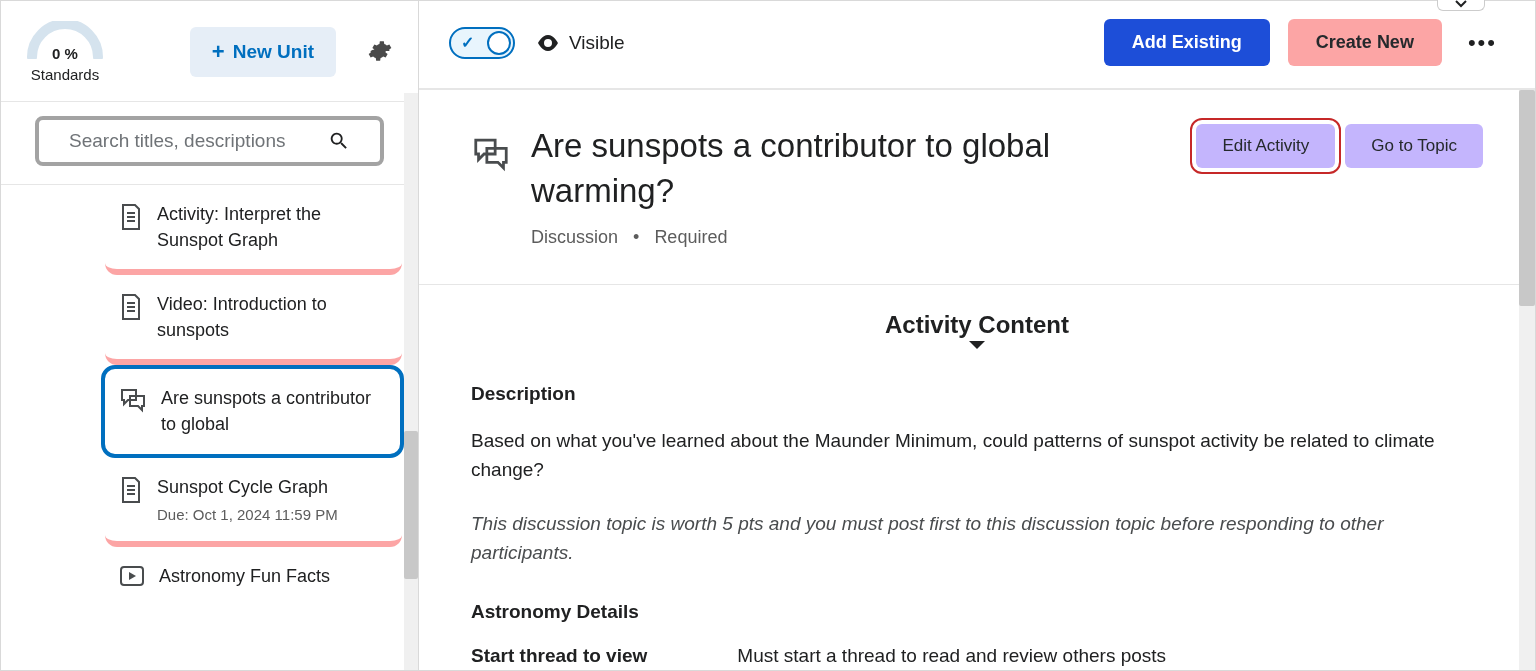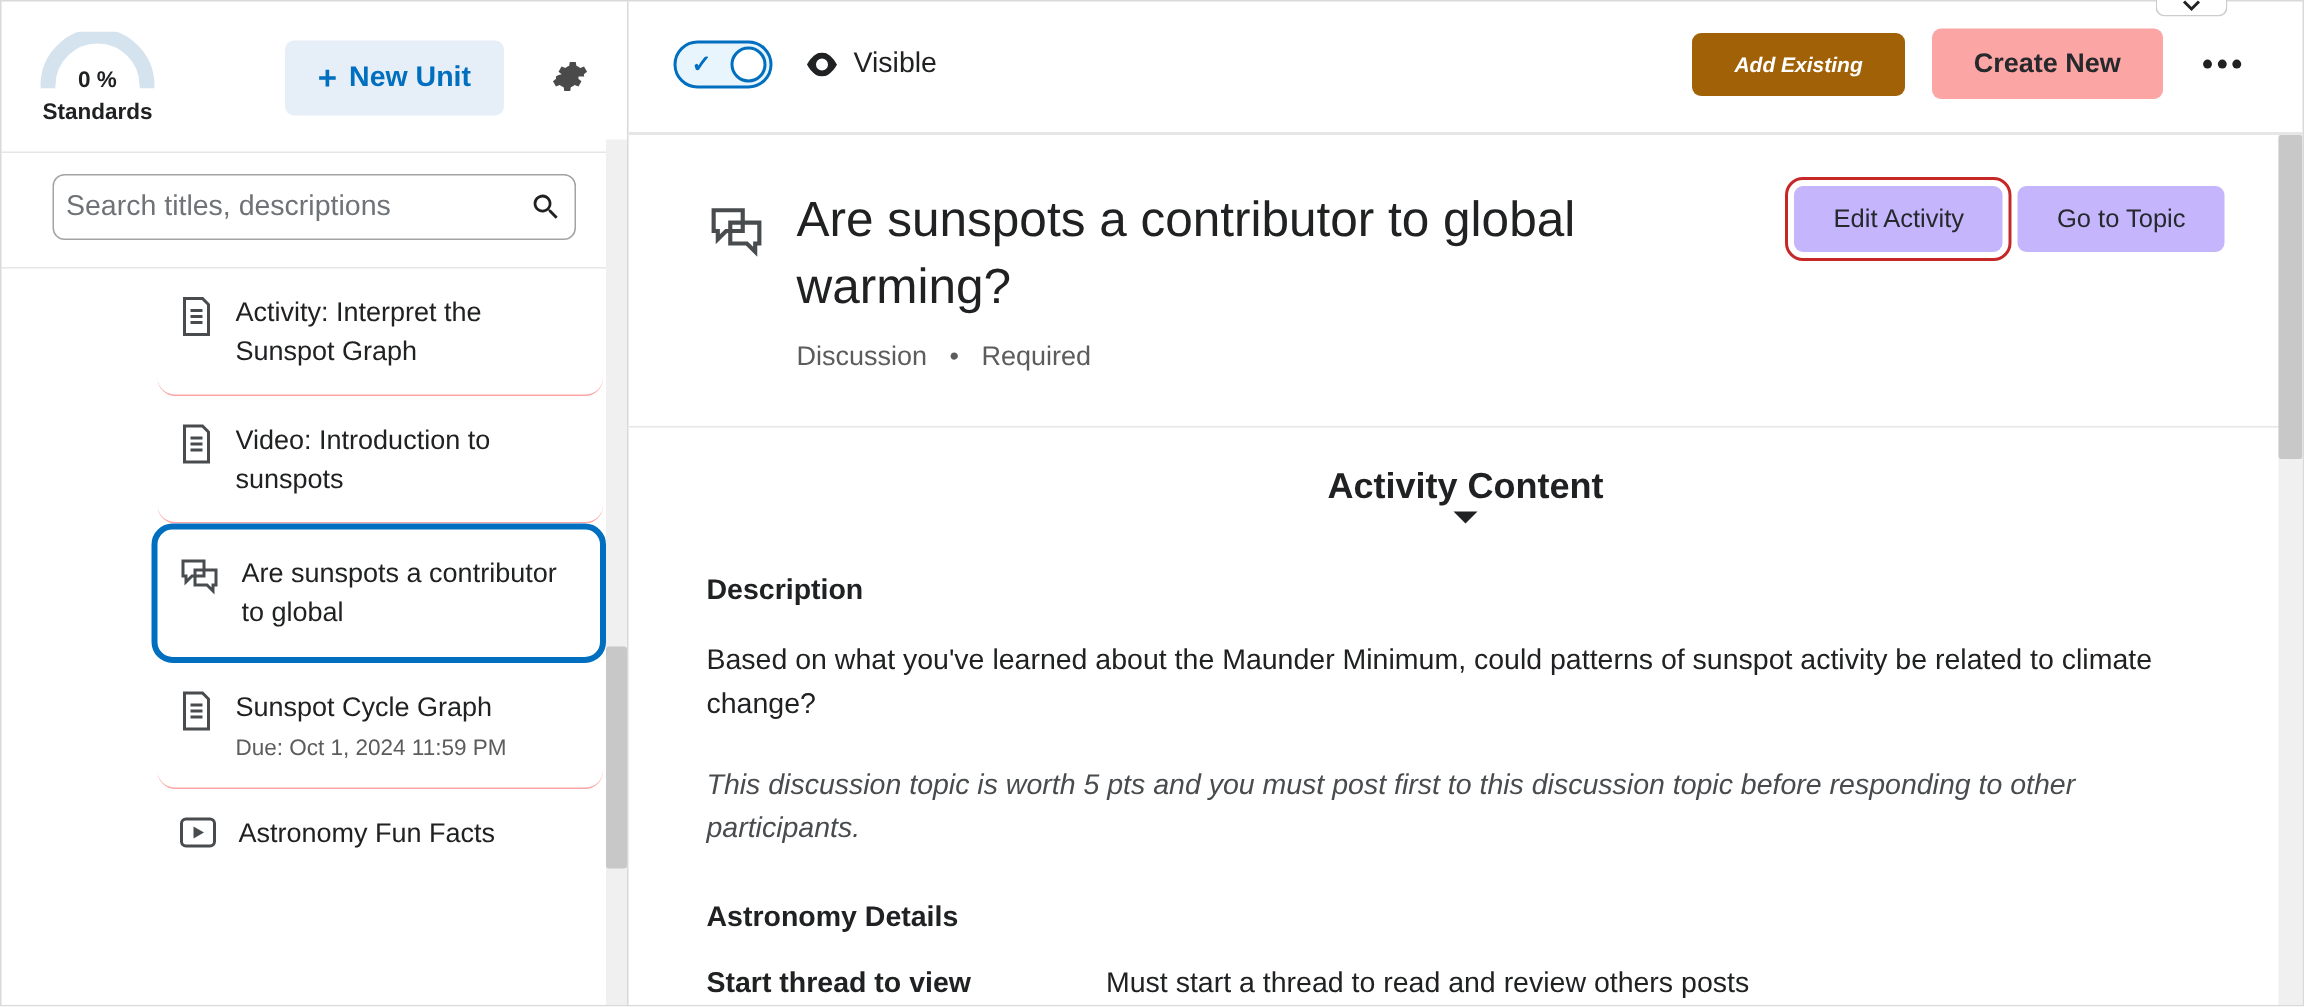--- a/index.html
+++ b/index.html
@@ -6,50 +6,50 @@
   body { font-family: -apple-system, "Segoe UI", Arial, sans-serif; background: #fff; color: #202122; overflow: hidden; }
   .app { display: flex; width: 1536px; height: 671px; border: 1px solid #d9d9d9; position: relative; }
 
   
   .sidebar { width: 418px; display: flex; flex-direction: column; border-right: 1px solid #d9d9d9; position: relative; }
   .sidebar-header { display: flex; align-items: center; padding: 20px 18px 18px 18px; gap: 16px; border-bottom: 1px solid #e6e6e6; }
   .standards-block { display: flex; flex-direction: column; align-items: center; width: 92px; }
   .gauge { position: relative; width: 78px; height: 38px; overflow: hidden; }
   .gauge svg { position: absolute; top: 0; left: 0; }
   .gauge-label { font-size: 15px; font-weight: 700; margin-top: -14px; }
-  .gauge-sub { font-size: 15px; font-weight: 700; color: #202122; margin-top: 4px; }
+  .gauge-sub { font-size: 15px; font-weight: 400; color: #202122; margin-top: 4px; }
   .new-unit-btn { display: flex; align-items: center; gap: 8px; background: #e6eef7; border: none; border-radius: 6px; padding: 14px 22px; font-size: 19px; font-weight: 700; color: #006fbf; cursor: pointer; margin-left: auto; }
   .new-unit-btn .plus { font-size: 22px; line-height: 1; }
   .gear-btn { background: none; border: none; cursor: pointer; padding: 8px; margin-left: 8px; color: #4a4a4a; }
 
   .search-wrap { padding: 14px 34px 18px 34px; border-bottom: 1px solid #e6e6e6; }
-  .search-box { display: flex; align-items: center; border: 1px solid #a3a3a3; border-radius: 8px; padding: 10px 8px; }
+  .search-box { display: flex; align-items: center; border: 4px solid #a3a3a3; border-radius: 8px; padding: 10px 30px; }
   .search-box input { flex: 1; border: none; outline: none; font-size: 19px; color: #6f7377; background: transparent; }
   .search-box input::placeholder { color: #6f7377; }
 
   .tree { flex: 1; overflow-y: auto; padding: 0 16px 20px 16px; position: relative; }
-  .tree-item { display: flex; align-items: flex-start; gap: 14px; padding: 16px 18px 16px 14px; margin-left: 88px; border-bottom: 1px solid #fca5a5; cursor: pointer; border-radius: 12px; }
+  .tree-item { display: flex; align-items: flex-start; gap: 14px; padding: 16px 18px 16px 14px; margin-left: 88px; border-bottom: 6px solid #fca5a5; cursor: pointer; border-radius: 12px; }
   .tree-item.selected { border: 4px solid #006fbf; border-radius: 14px; margin-left: 84px; margin-right: -2px; border-bottom: 4px solid #006fbf; }
   .tree-icon { flex-shrink: 0; color: #494c4e; margin-top: 2px; }
   .tree-text { flex: 1; font-size: 18px; line-height: 1.45; color: #202122; overflow: hidden; }
   .tree-due { font-size: 15px; color: #5c5c5c; margin-top: 4px; }
 
   .sidebar-scroll { position: absolute; right: 0; top: 92px; bottom: 0; width: 14px; background: #f0f0f0; }
   .sidebar-thumb { position: absolute; top: 338px; width: 14px; height: 148px; background: #c8c8c8; border-radius: 2px; }
 
   
   .main { flex: 1; display: flex; flex-direction: column; position: relative; }
   .toolbar { display: flex; align-items: center; padding: 18px 30px 22px 30px; gap: 18px; border-bottom: 2px solid #e6e6e6; }
   .toggle { position: relative; width: 66px; height: 32px; background: #e8f5fd; border: 2px solid #006fbf; border-radius: 18px; display: flex; align-items: center; cursor: pointer; }
   .toggle-check { margin-left: 10px; color: #006fbf; font-weight: 900; font-size: 16px; }
   .toggle-knob { position: absolute; right: 2px; width: 24px; height: 24px; background: #fff; border: 2px solid #006fbf; border-radius: 50%; }
   .visible-wrap { display: flex; align-items: center; gap: 10px; margin-left: 4px; }
   .visible-label { font-size: 19px; }
   .spacer { flex: 1; }
-  .btn-primary { background: #a16207; color: #fff; border: none; border-radius: 6px; padding: 13px 28px; font-size: 14px; font-weight: 700; cursor: pointer; font-style: italic; }
+  .btn-primary { background: #1d4ed8; color: #fff; border: none; border-radius: 6px; padding: 13px 28px; font-size: 18px; font-weight: 700; cursor: pointer; }
   .btn-secondary { background: #fca5a5; color: #25292c; border: none; border-radius: 6px; padding: 13px 28px; font-size: 18px; font-weight: 700; cursor: pointer; }
   .more-btn { background: none; border: none; cursor: pointer; padding: 8px; font-size: 22px; color: #202122; letter-spacing: 2px; }
 
   .content-scroll { flex: 1; overflow: hidden; position: relative; }
   .content-inner { padding: 34px 52px 0 52px; height: 100%; }
 
   .header-row { display: flex; align-items: flex-start; gap: 20px; }
   .disc-icon { flex-shrink: 0; color: #494c4e; margin-top: 12px; }
   .title-block { flex: 1; }
   .page-title { font-size: 33px; font-weight: 400; line-height: 1.35; color: #202122; }

